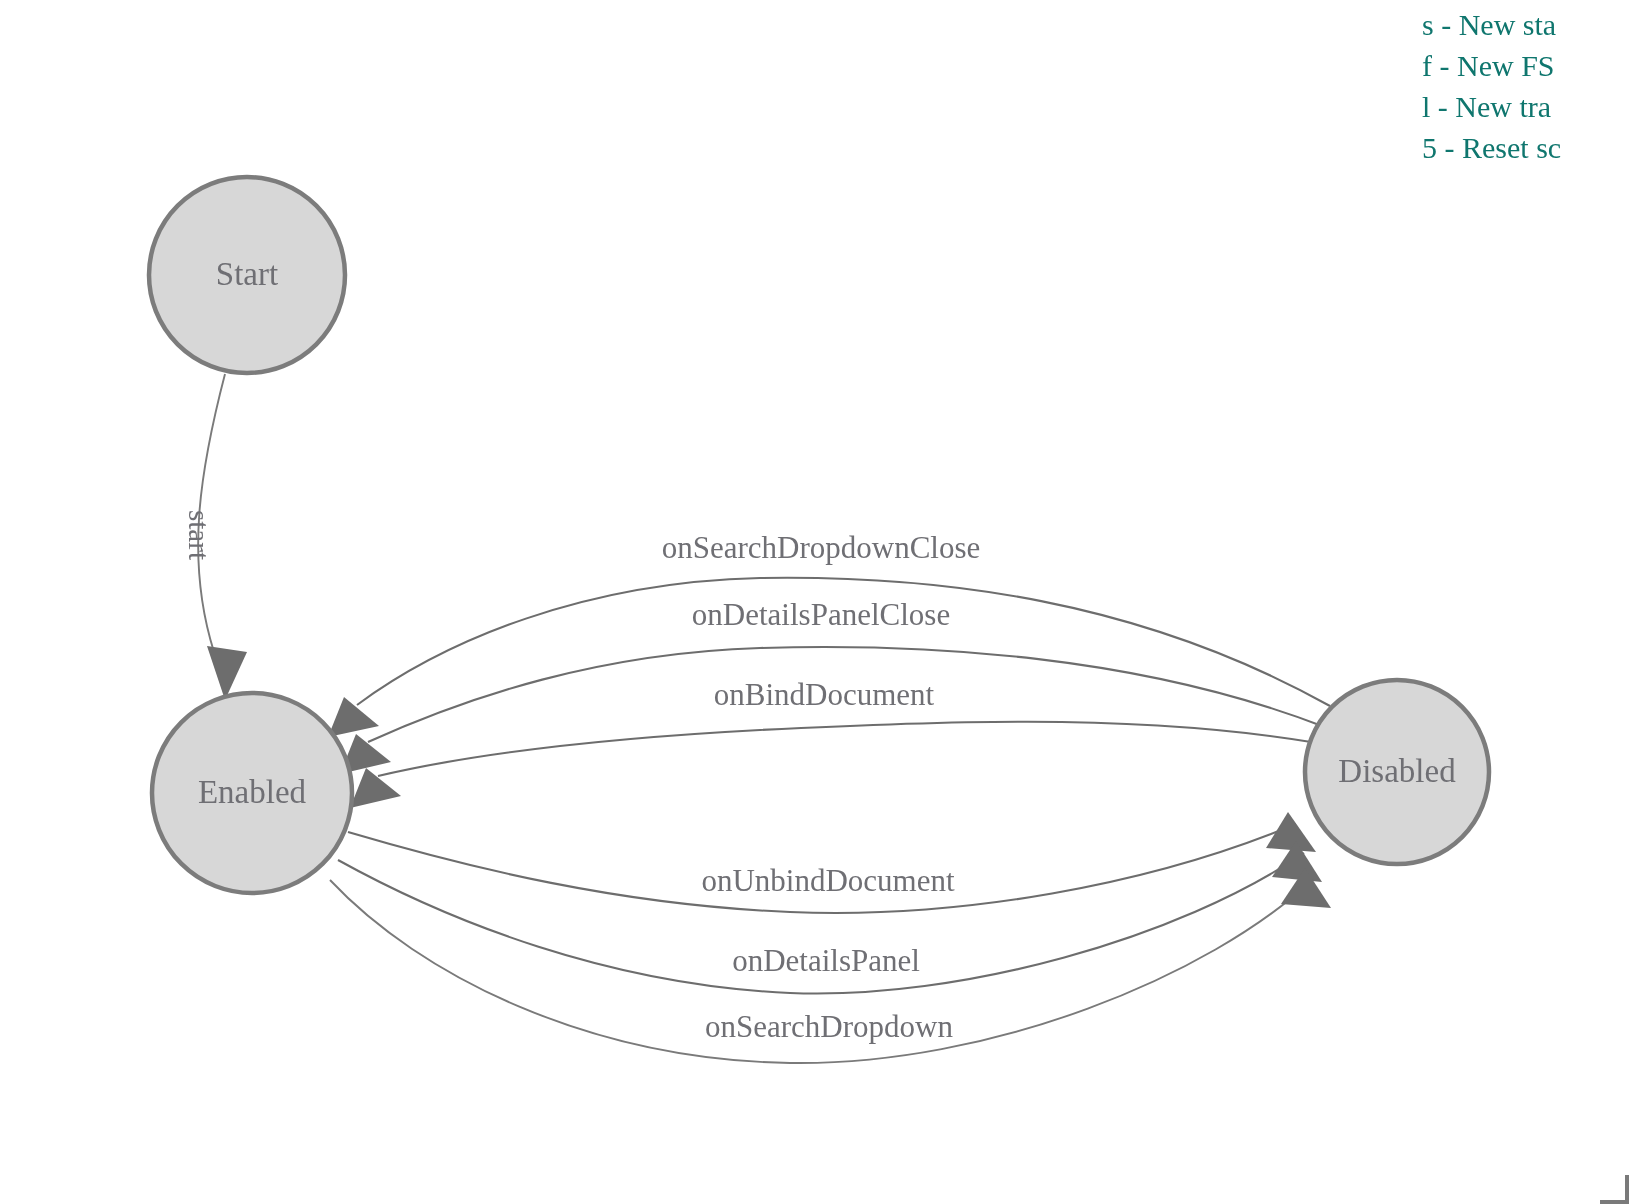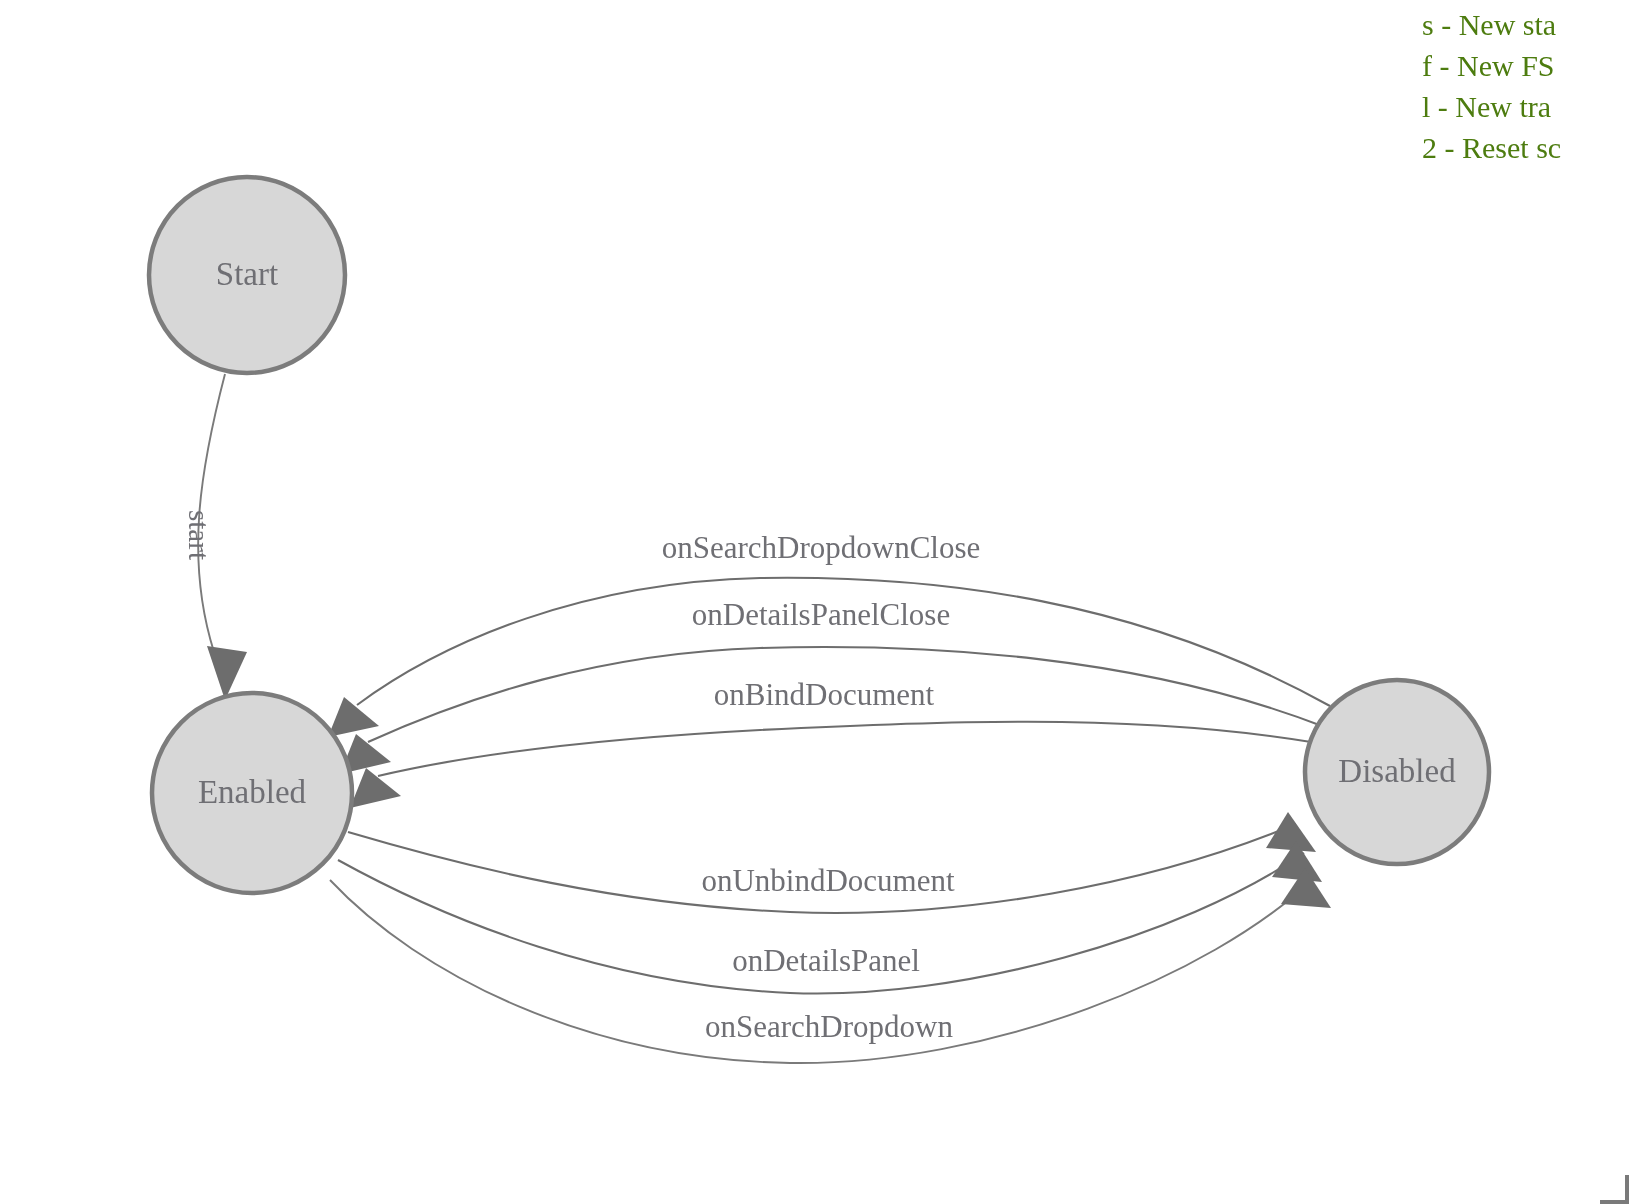--- a/index.html
+++ b/index.html
@@ -67,21 +67,21 @@
   .help-list {
     position: absolute;
     right: 0;
     top: 0;
     width: 210px;
     overflow: hidden;
     padding-top: 4px;
     box-sizing: border-box;
   }
   .help-line {
-    color: #4d7c0f;
+    color: #0f766e;
     font-family: "Liberation Serif", "DejaVu Serif", serif;
     font-size: 30px;
     line-height: 41px;
     white-space: nowrap;
   }
   .corner-mark {
     position: absolute;
     right: 0px;
     bottom: 0px;
     width: 32px;
@@ -174,21 +174,21 @@
     <text class="edge-label" x="826" y="964">onDetailsPanel</text>
 
     <text class="edge-label" x="829" y="1030">onSearchDropdown</text>
 
   </svg>
 
   <div class="help-list">
     <div class="help-line">s - New sta</div>
     <div class="help-line">f - New FS</div>
     <div class="help-line">l - New tra</div>
-    <div class="help-line">2 - Reset sc</div>
+    <div class="help-line">5 - Reset sc</div>
   </div>
 
   <div class="corner-mark">
     <div class="v-bar"></div>
     <div class="h-bar"></div>
   </div>
 
 </div>
 
 </body></html>

